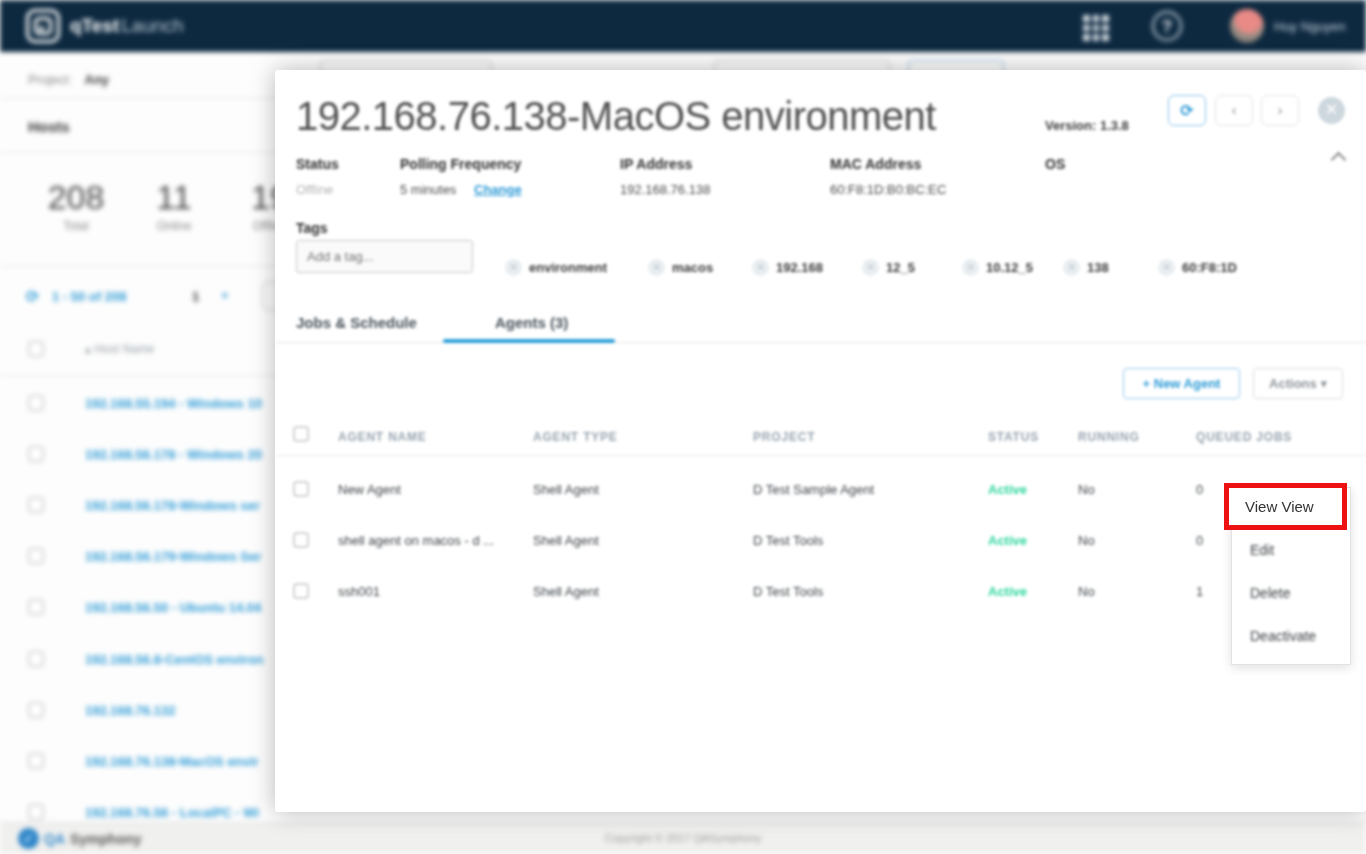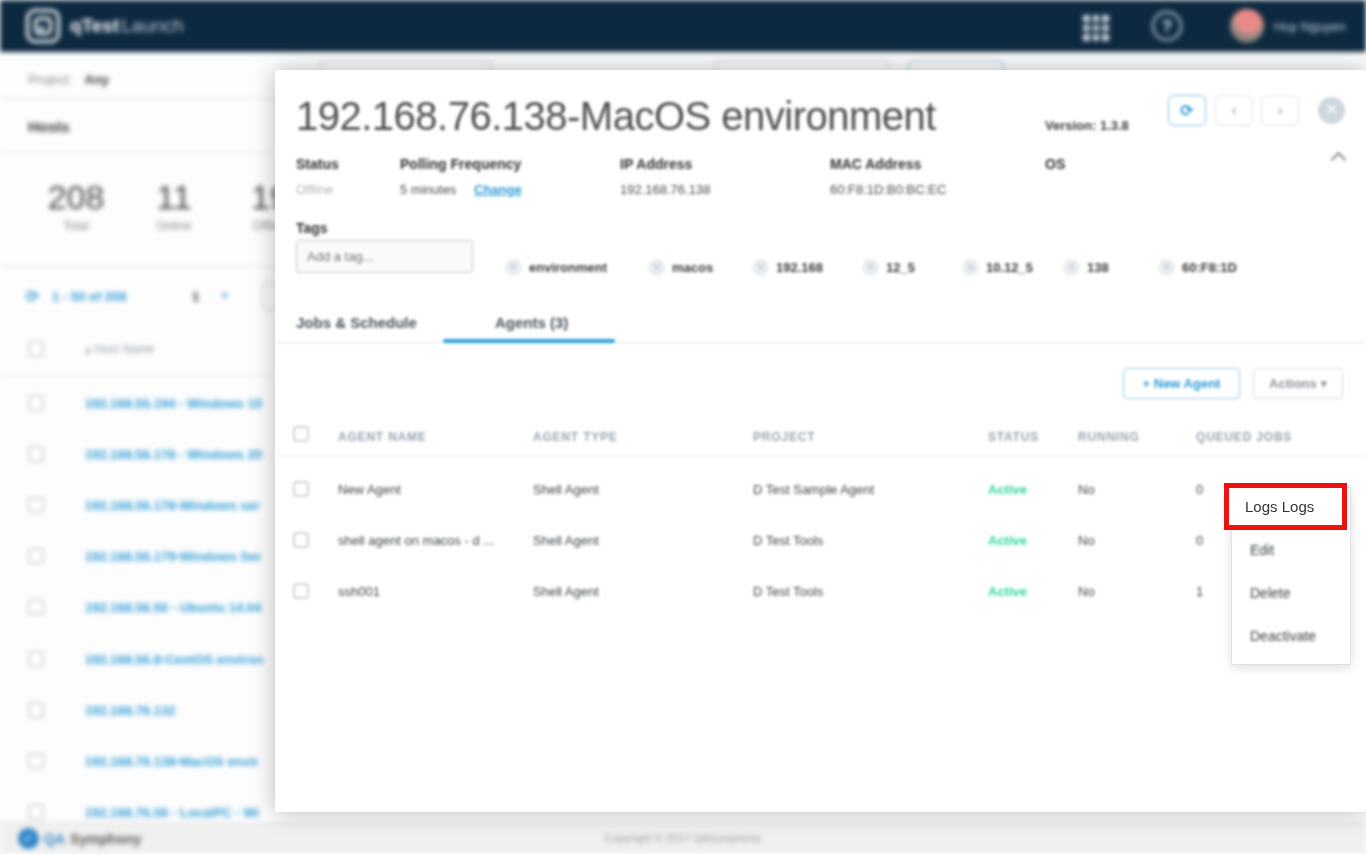--- a/index.html
+++ b/index.html
@@ -295,19 +295,19 @@
       <div class="td" style="left:63px;top:514px;">ssh001</div>
       <div class="td" style="left:258px;top:514px;">Shell Agent</div>
       <div class="td" style="left:478px;top:514px;">D Test Tools</div>
       <div class="td status-active" style="left:713px;top:514px;">Active</div>
       <div class="td" style="left:803px;top:514px;">No</div>
       <div class="td" style="left:921px;top:514px;">1</div>
     </div>
   </div>
 
   <div class="ctx-menu">
-    <div class="ctx-highlight">Logs Logs</div>
+    <div class="ctx-highlight">View View</div>
     <div class="ctx-item item-blur" style="top:54px;">Edit</div>
     <div class="ctx-item item-blur" style="top:97px;">Delete</div>
     <div class="ctx-item item-blur" style="top:140px;">Deactivate</div>
   </div>
 
 </div>
 
 </body></html>

